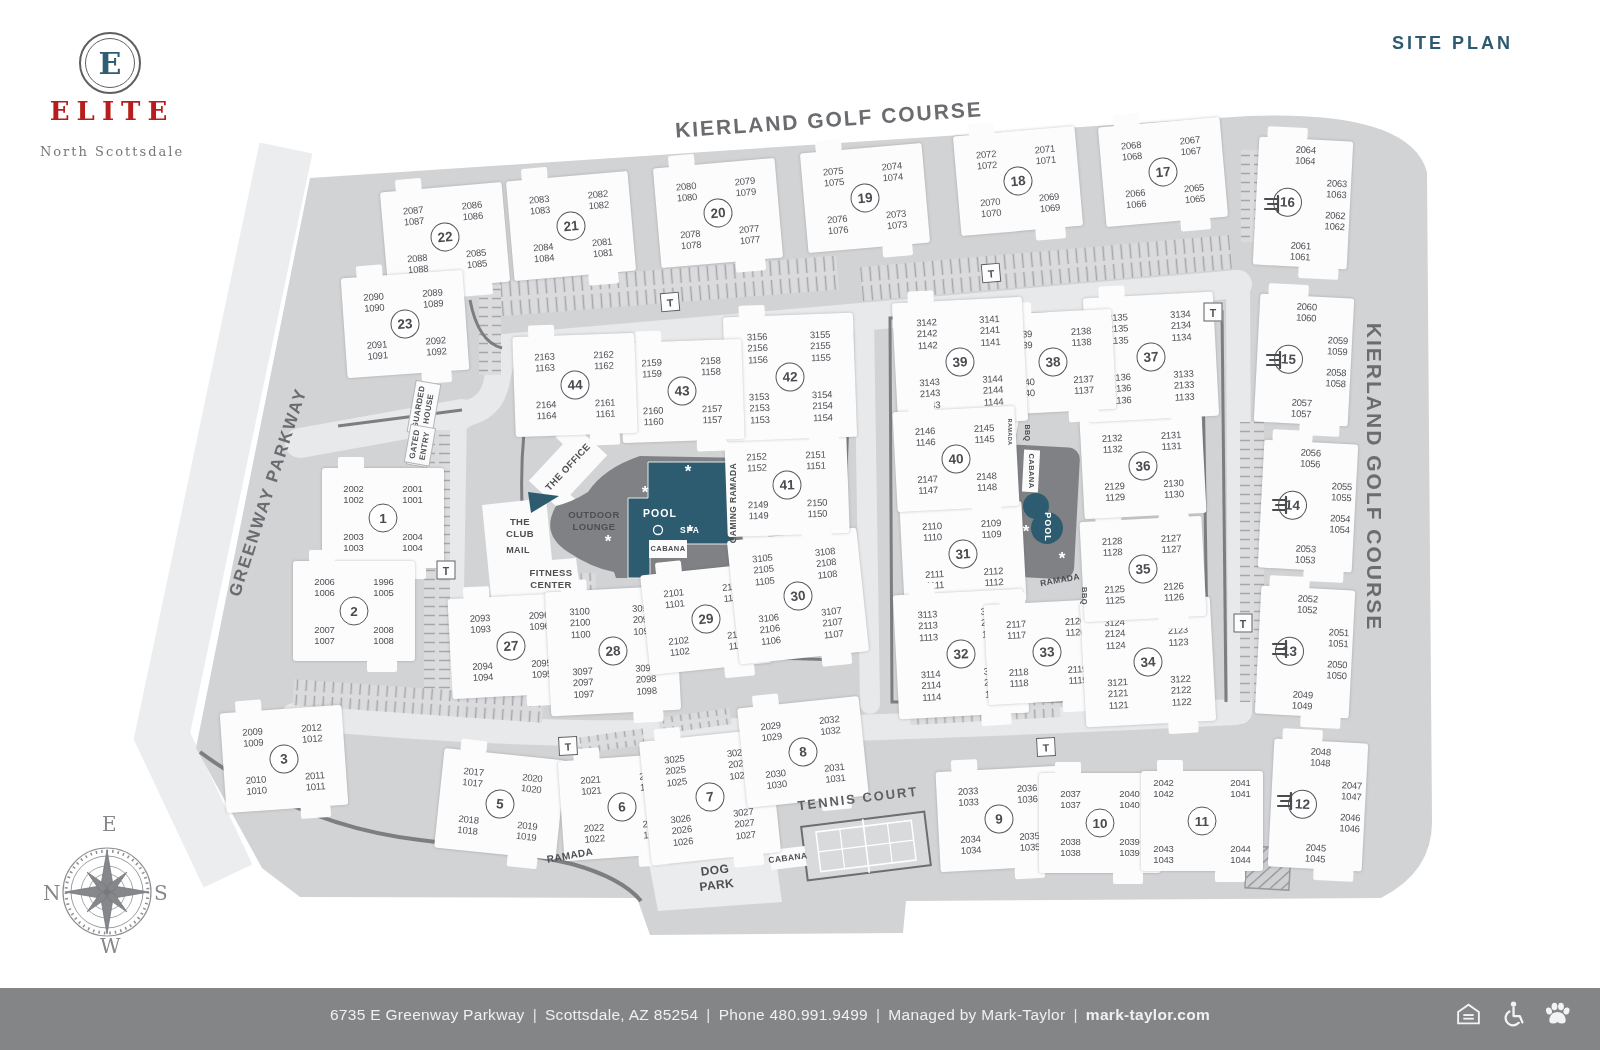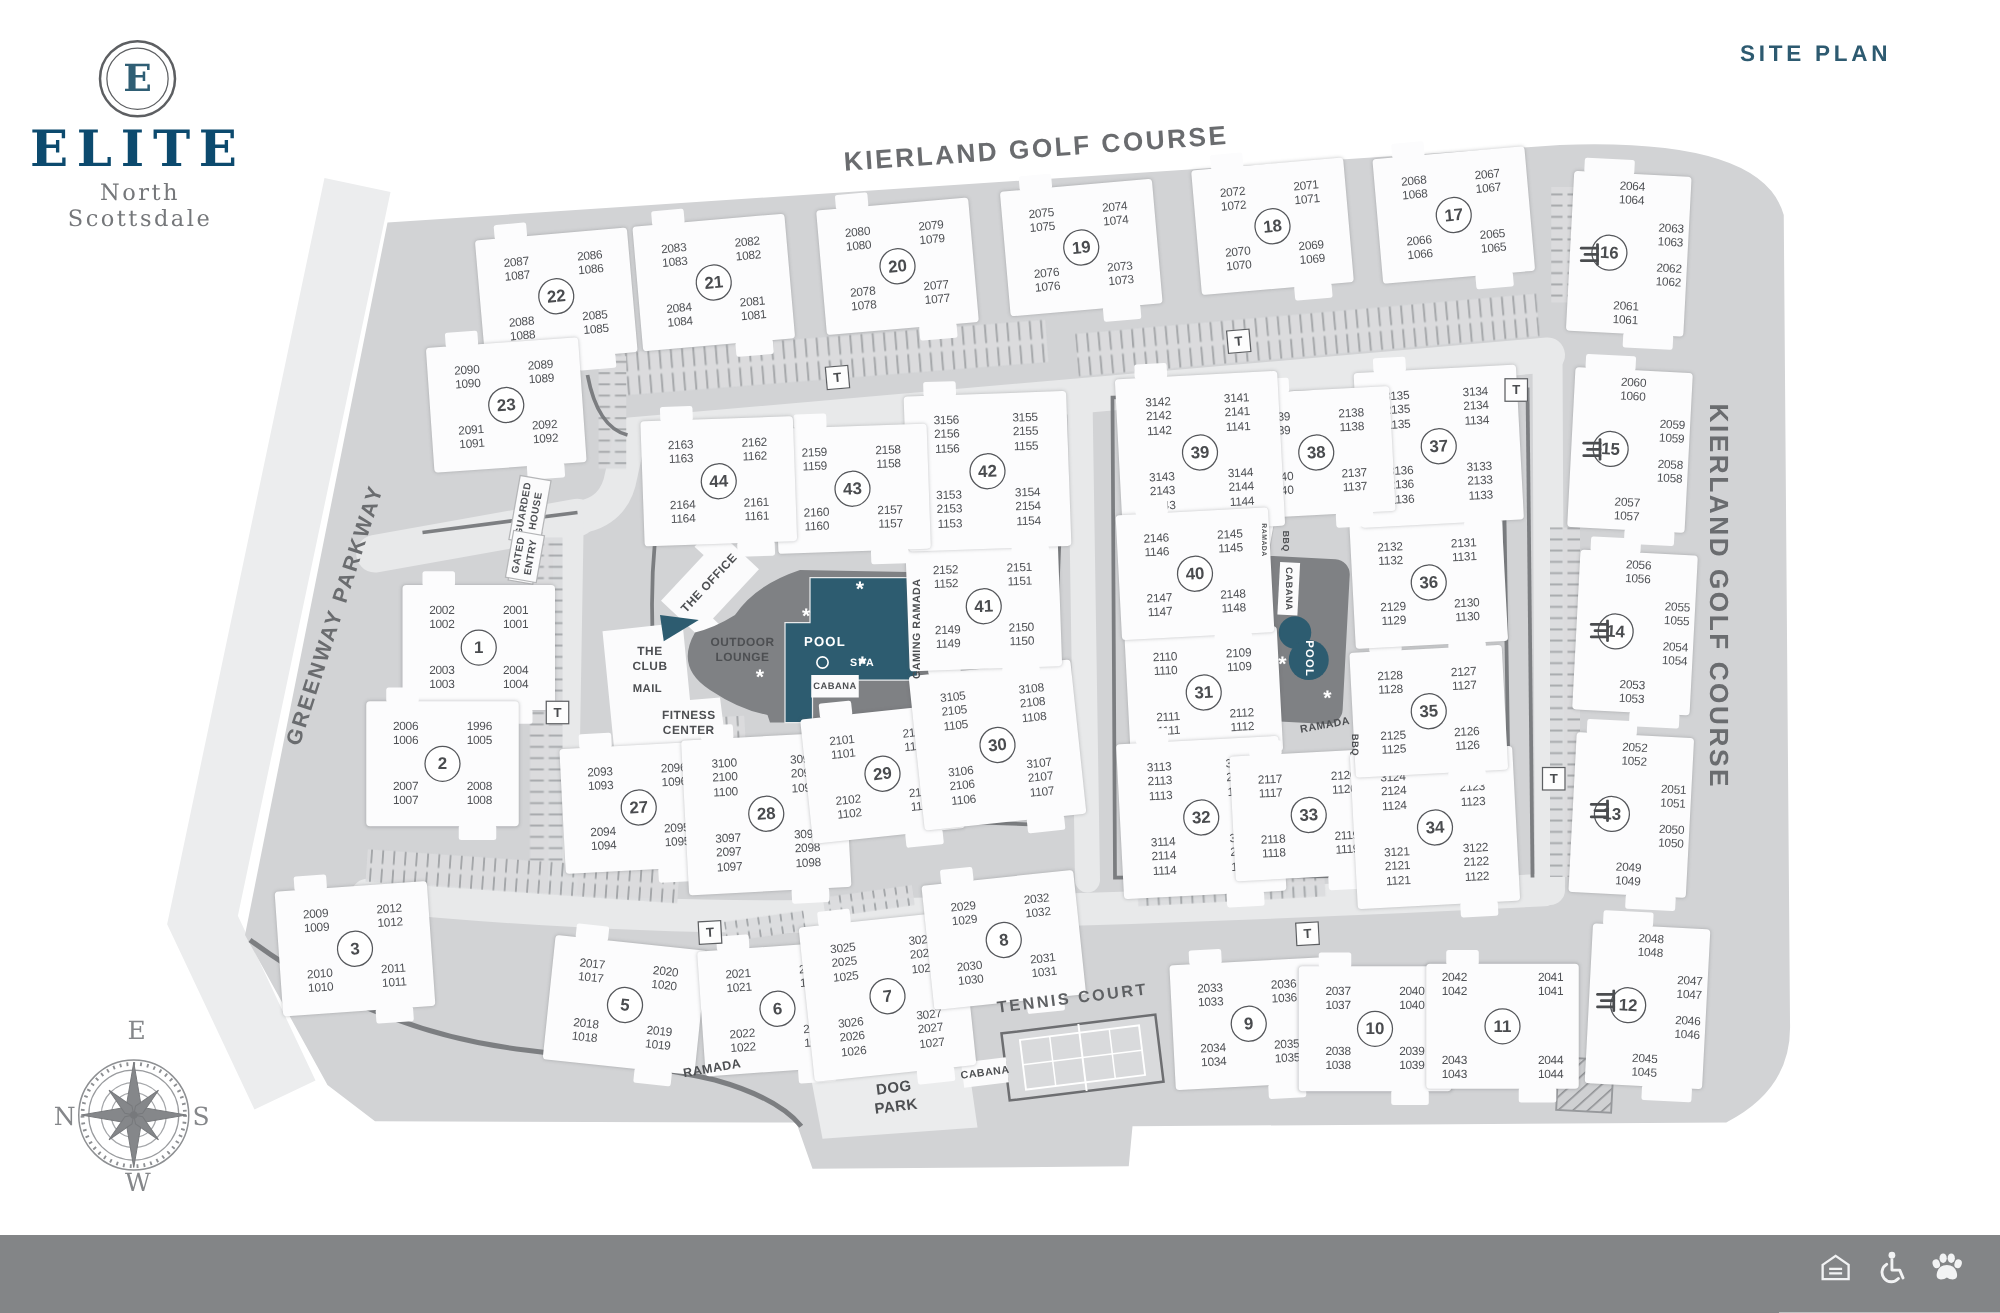--- a/index.html
+++ b/index.html
@@ -5,25 +5,25 @@
   html,body{margin:0;padding:0;background:#fff;width:1600px;height:1050px;overflow:hidden;
     font-family:"Liberation Sans","DejaVu Sans",sans-serif;}
   .page{position:relative;width:1600px;height:1050px;background:#fff;}
   
   .logo{position:absolute;left:0;top:0;width:260px;text-align:center;}
   .logo-ring{position:absolute;left:79px;top:32px;width:58px;height:58px;border:2px solid #5d5f62;
     border-radius:50%;display:flex;align-items:center;justify-content:center;}
   .logo-ring-inner{width:48px;height:48px;border:1px solid #5d5f62;border-radius:50%;
     display:flex;align-items:center;justify-content:center;}
   .logo-letter{font-family:"DejaVu Serif","Liberation Serif",serif;font-weight:bold;font-size:30px;color:#2f5e74;}
-  .logo-word{position:absolute;left:24px;top:96px;width:176px;text-align:left;
-    font-family:"DejaVu Serif","Liberation Serif",serif;font-weight:bold;font-size:40px;
-    letter-spacing:7px;color:#0c4a6e;}
+  .logo-word{position:absolute;left:24px;top:96px;width:176px;text-align:center;
+    font-family:"DejaVu Serif","Liberation Serif",serif;font-weight:bold;font-size:26px;
+    letter-spacing:7px;color:#b91c1c;}
   .logo-sub{position:absolute;left:24px;top:144px;width:176px;text-align:center;
-    font-family:"DejaVu Serif","Liberation Serif",serif;font-size:18px;letter-spacing:2px;color:#75777a;}
+    font-family:"DejaVu Serif","Liberation Serif",serif;font-size:13px;letter-spacing:2px;color:#75777a;}
   .site-plan-title{position:absolute;left:1392px;top:33px;width:160px;
     font-size:18px;font-weight:bold;letter-spacing:3px;color:#2d5a70;}
   
   .map{position:absolute;left:0;top:0;width:1600px;height:1050px;}
   .underlay{position:absolute;left:0;top:0;}
   .layer{position:absolute;left:0;top:0;width:1600px;height:1050px;pointer-events:none;}
   
   .bld{position:absolute;background:#fcfcfd;border-radius:3px;box-shadow:0 0 3px rgba(90,92,95,.38);}
   .bld.q2{width:118px;height:96px;display:grid;grid-template-columns:1fr 1fr;grid-template-rows:1fr 1fr;
     align-items:center;justify-items:center;padding:2px;}
@@ -1112,20 +1112,23 @@
         <circle r="3" fill="#77797c"></circle>
       </g>
     </svg>
     <span class="cpt" style="left:62px;top:-14px;">E</span>
     <span class="cpt" style="left:3px;top:55px;">N</span>
     <span class="cpt" style="left:114px;top:55px;">S</span>
     <span class="cpt" style="left:60px;top:108px;">W</span>
   </div>
 
   <footer class="footer">
+    <div class="f-text">
+      <span>6735 E Greenway Parkway</span><span class="sep">|</span><span>Scottsdale, AZ 85254</span><span class="sep">|</span><span>Phone 480.991.9499</span><span class="sep">|</span><span>Managed by Mark-Taylor</span><span class="sep">|</span><span class="f-site">mark-taylor.com</span>
+    </div>
     <div class="f-icons">
       <svg width="27" height="24" viewBox="0 0 26 22">
         <path d="M3 9 L13 2 L23 9 V20 H3 Z" fill="none" stroke="#f2f3f4" stroke-width="1.8"></path>
         <line x1="8" y1="12" x2="18" y2="12" stroke="#f2f3f4" stroke-width="1.8"></line>
         <line x1="8" y1="15.5" x2="18" y2="15.5" stroke="#f2f3f4" stroke-width="1.8"></line>
       </svg>
       <svg width="25" height="28" viewBox="0 0 24 26">
         <circle cx="13" cy="3.5" r="2.6" fill="#f2f3f4"></circle>
         <path d="M13 7 V15 H19 L21.5 21" fill="none" stroke="#f2f3f4" stroke-width="2.2" stroke-linecap="round" stroke-linejoin="round"></path>
         <path d="M9 10.5 A7.2 7.2 0 1 0 18 21.5" fill="none" stroke="#f2f3f4" stroke-width="2.2" stroke-linecap="round"></path>

